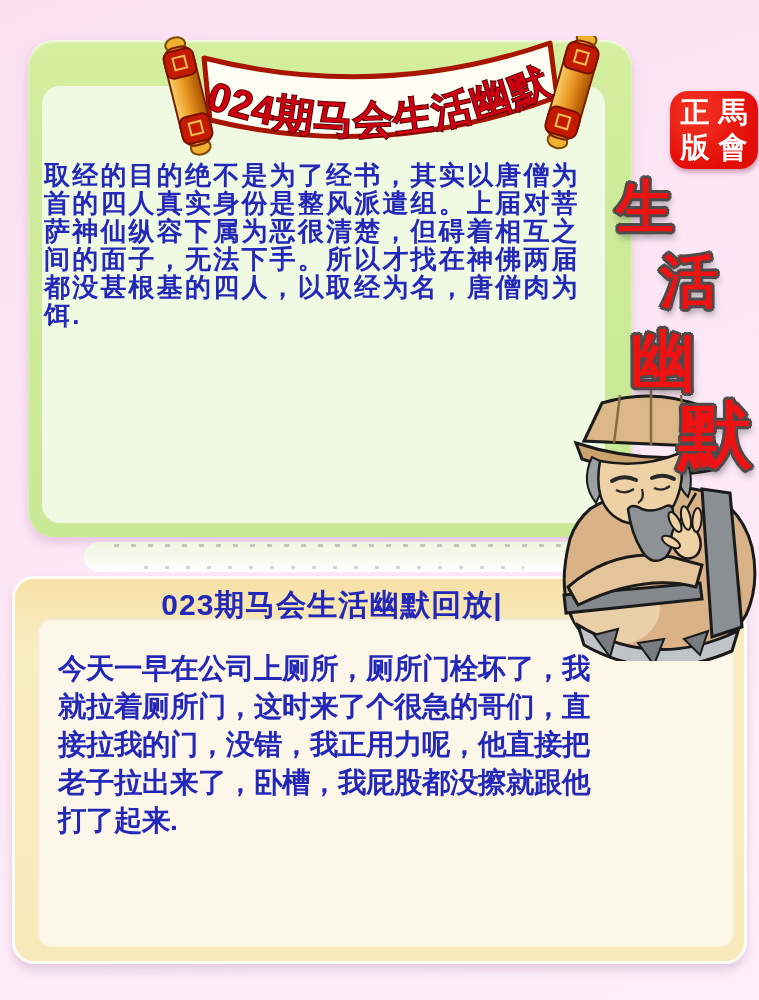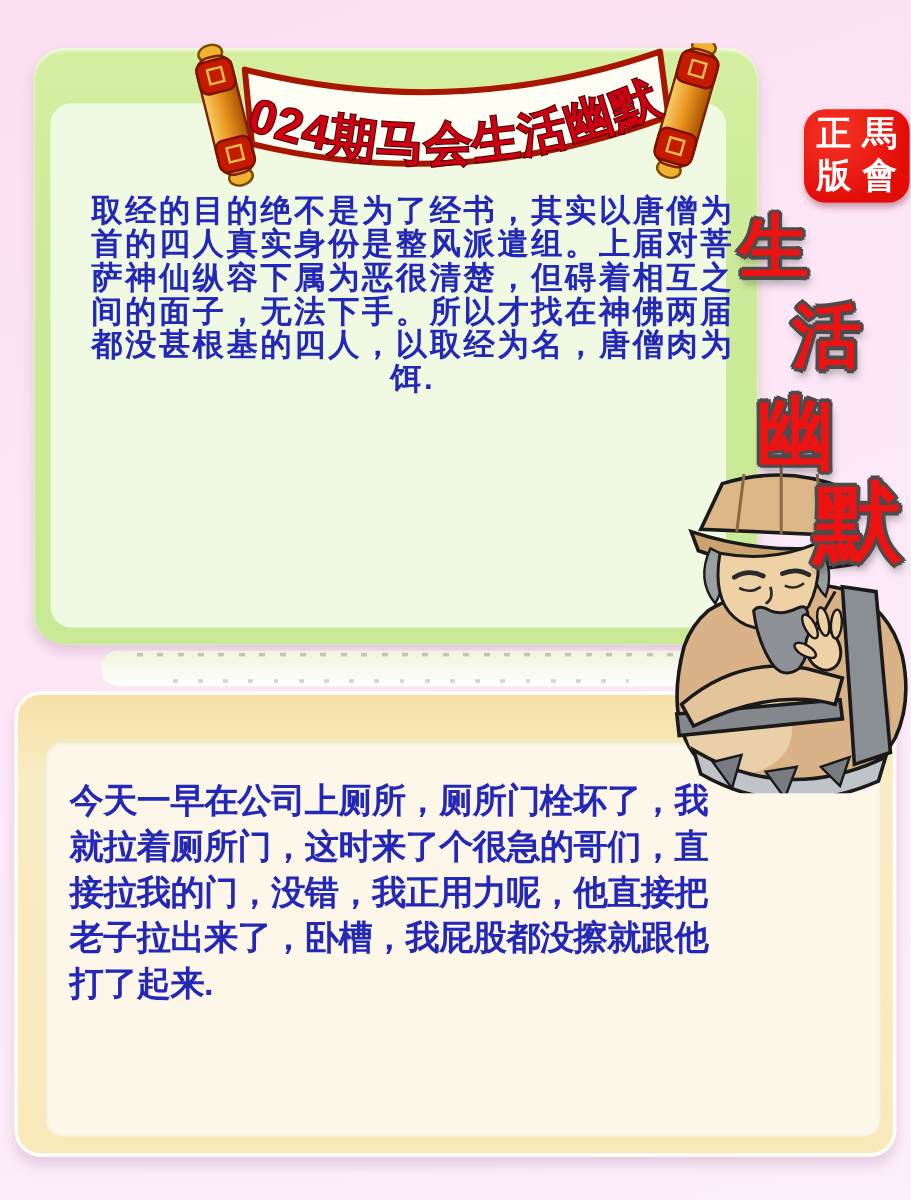--- a/index.html
+++ b/index.html
@@ -15,21 +15,21 @@
     border-radius:26px;
     box-shadow:0 6px 10px rgba(188,150,178,.38), inset 0 2px 3px rgba(255,255,255,.8);
   }
   .green-inner{
     position:absolute; left:14px; top:46px; width:563px; height:437px;
     background:#f0fae2; border-radius:18px;
   }
   .top-joke{
     position:absolute; left:44px; top:161px; width:600px;
     font-size:26px; line-height:28px; letter-spacing:2.2px;
-    color:#2428b8; white-space:pre-line; z-index:4;text-align:center;
+    color:#2428b8; white-space:pre-line; z-index:4;
   }
   
   .banner{position:absolute; left:148px; top:36px; width:462px; height:122px; z-index:5;}
   
   .seal{
     position:absolute; left:670px; top:91px; width:88px; height:78px;
     background:radial-gradient(circle at 30% 25%, #f53524, #e30d08 70%);
     border-radius:18px; z-index:5;
     box-shadow:1px 3px 5px rgba(120,30,60,.4);
     display:grid; grid-template-columns:1fr 1fr; grid-template-rows:1fr 1fr;
@@ -144,20 +144,21 @@
   <div class="vchar c0">生</div>
   <div class="vchar c1">活</div>
   <div class="vchar c2">幽</div>
   <div class="vchar c3">默</div>
 
   <div class="gap-band"></div>
 
   <div class="cream-panel">
     <div class="cream-inner"></div>
   </div>
+  <div class="replay-header">023期马会生活幽默回放|</div>
   <div class="bottom-joke">今天一早在公司上厕所，厕所门栓坏了，我
 就拉着厕所门，这时来了个很急的哥们，直
 接拉我的门，没错，我正用力呢，他直接把
 老子拉出来了，卧槽，我屁股都没擦就跟他
 打了起来.</div>
 
   <svg class="scholar" viewBox="0 0 205 272">
 
     <g>
       <path d="M 16,150 Q 0,212 28,244 Q 62,272 112,268 Q 172,262 192,226 Q 206,196 198,158 Q 188,118 150,102 L 118,96 Q 60,104 36,120 Q 22,132 16,150 Z" fill="#d9b288" stroke="#1a1a1a" stroke-width="3"></path>

